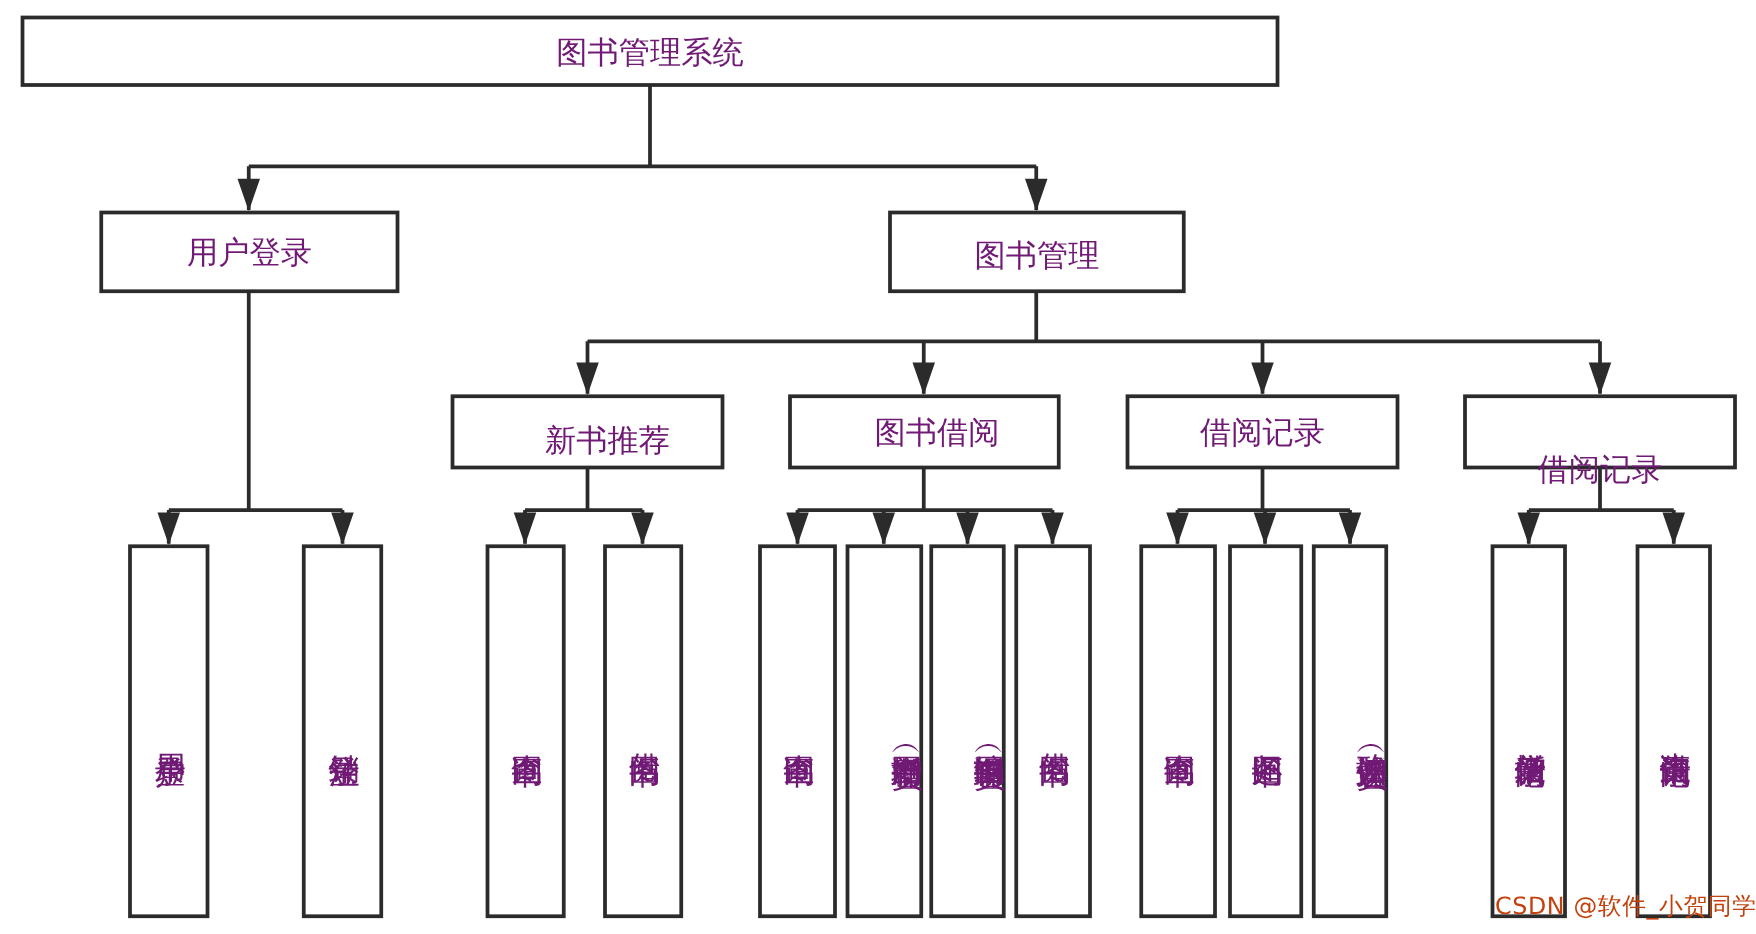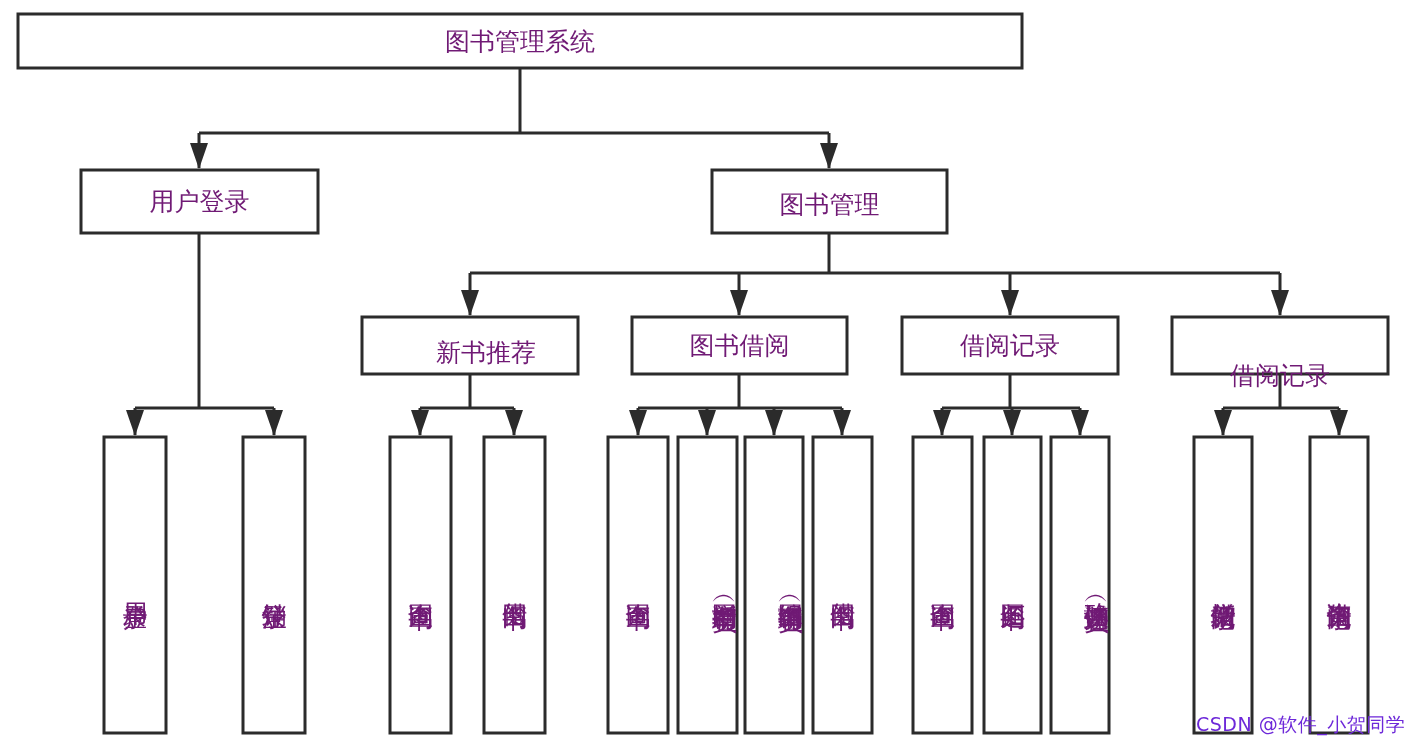--- a/index.html
+++ b/index.html
@@ -65,21 +65,21 @@
     justify-content: center;
     padding-top: 4px;
     box-sizing: border-box;
   }
   .node-label.vertical.centered {
     align-items: center;
     padding-top: 0;
   }
   .watermark {
     position: absolute;
-    color: #6d28d9;
+    color: #c2410c;
     font-size: 19px;
     font-family: "DejaVu Sans", "Liberation Sans", sans-serif;
     white-space: nowrap;
     letter-spacing: 0.5px;
   }
 </style>
 </head>
 <body>
 
 <div id="diagram-root">
@@ -161,21 +161,21 @@
         <rect x="1194" y="437" width="58" height="296" class="node-rect"></rect>
         <rect x="1310" y="437" width="58" height="296" class="node-rect"></rect>
       </g>
   </svg>
 
   <div id="label-layer">
       <div class="node-label horizontal" style="left: 18px; top: 14px; width: 1004px; height: 54px;">图书管理系统</div>
       <div class="node-label horizontal" style="left: 81px; top: 170px; width: 237px; height: 63px;">用户登录</div>
       <div class="node-label horizontal" style="left: 712px; top: 180px; width: 235px; height: 48px;">图书管理</div>
       <div class="node-label horizontal" style="left: 362px; top: 317px; width: 216px; height: 71px; margin-left: 16px;">新书推荐</div>
-      <div class="node-label horizontal" style="left: 632px; top: 317px; width: 215px; height: 57px;">图书借阅</div>
+      <div class="node-label horizontal" style="left: 632px; top: 317px; width: 215px; height: 57px; padding-left: 10px;">图书借阅</div>
       <div class="node-label horizontal" style="left: 902px; top: 317px; width: 216px; height: 57px;">借阅记录</div>
       <div class="node-label horizontal" style="left: 1172px; top: 317px; width: 216px; height: 57px; margin-top: 30px;">借阅记录</div>
       <div class="node-label vertical centered" style="left: 104px; top: 437px; width: 62px; height: 296px;">用户登录</div>
       <div class="node-label vertical centered" style="left: 243px; top: 437px; width: 62px; height: 296px;">注销登录</div>
       <div class="node-label vertical centered" style="left: 390px; top: 437px; width: 61px; height: 296px;">查询图书</div>
       <div class="node-label vertical centered" style="left: 484px; top: 437px; width: 61px; height: 296px;">借阅图书</div>
       <div class="node-label vertical centered" style="left: 608px; top: 437px; width: 60px; height: 296px;">查询图书</div>
       <div class="node-label vertical" style="left: 678px; top: 437px; width: 59px; height: 296px;">新增图书（管理员）</div>
       <div class="node-label vertical" style="left: 745px; top: 437px; width: 58px; height: 296px;">编辑图书（管理员）</div>
       <div class="node-label vertical centered" style="left: 813px; top: 437px; width: 59px; height: 296px;">借阅图书</div>

